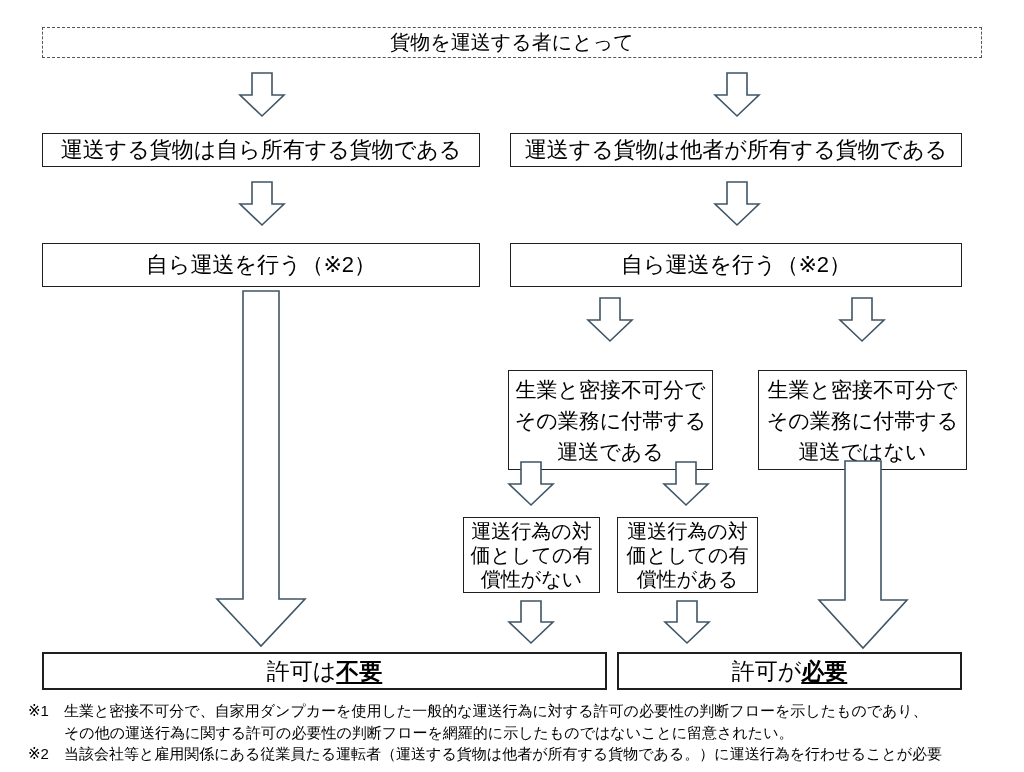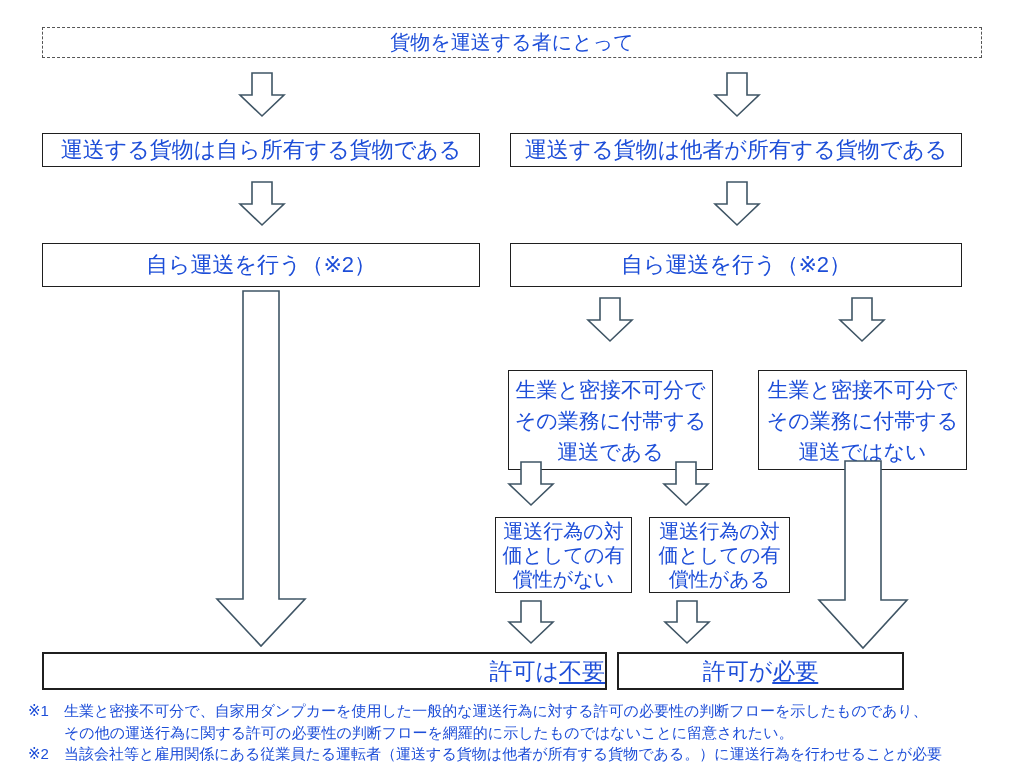--- a/index.html
+++ b/index.html
@@ -1,40 +1,40 @@
 <!DOCTYPE html>
 <html style="--arrow-outline: #3f5565; --box-border: #1f1f1f; --background: #ffffff;"><head>
 <meta charset="utf-8">
 <style>
   html,body { margin:0; padding:0; background:#fff; }
   #stage {
     position:relative; width:1024px; height:772px; background:#fff;
     font-family:"Liberation Sans","DejaVu Sans",sans-serif;
-    color:#1d4ed8; overflow:hidden;
+    color:#000000; overflow:hidden;
   }
   .box {
     position:absolute; box-sizing:border-box; background:#fff;
     border:1.5px solid var(--box-border,#1f1f1f);
     display:flex; align-items:center; justify-content:center;
     text-align:center;
   }
   .box .txt { white-space:pre-line; }
   .dashed { border-style:dashed; border-width:1.5px; border-color:#555; }
   .result { border-width:2px; font-size:23px; }
-  .emph { font-weight:normal; text-decoration:underline; text-underline-offset:3px; }
+  .emph { font-weight:bold; text-decoration:underline; text-underline-offset:3px; }
   .arrow { position:absolute; color:var(--arrow-outline,#3f5565); }
   .arrow svg { display:block; }
   .fnotes { position:absolute; left:28px; top:700px; width:984px; font-size:15px; line-height:21.5px; }
   .fnrow { display:flex; align-items:flex-start; }
   .fnmark { flex:0 0 36px; }
   .fntext { flex:1; white-space:pre-line; }
   .fs20 { font-size:20px; }
   .fs22 { font-size:22px; }
   .fs21 { font-size:21px; line-height:31px;margin-top:13px; }
-  .fs19 { font-size:20px; line-height:24px;margin-left:32px; }
+  .fs19 { font-size:20px; line-height:24px; }
 </style>
 </head>
 <body>
 
 <div id="stage">
 
   <div class="box dashed fs20" style="left:42px; top:27px; width:940px; height:31px;">
     <span class="txt">貨物を運送する者にとって</span>
   </div>
 
@@ -134,25 +134,25 @@
     <svg width="48" height="45" viewBox="0 0 48 45">
         <polygon points="14,1 34,1 34,22 46,22 24,43 2,22 14,22" fill="#fff" stroke="currentColor" stroke-width="1.6"></polygon>
       </svg>
   </div>
   <div class="arrow" style="left:663px; top:600px;">
     <svg width="48" height="45" viewBox="0 0 48 45">
         <polygon points="14,1 34,1 34,22 46,22 24,43 2,22 14,22" fill="#fff" stroke="currentColor" stroke-width="1.6"></polygon>
       </svg>
   </div>
 
-  <div class="box result" style="left:42px; top:652px; width:565px; height:38px;justify-content:flex-end;">
+  <div class="box result" style="left:42px; top:652px; width:565px; height:38px;">
     <span>許可は</span>
       <span class="emph">不要</span>
   </div>
-  <div class="box result" style="left:617px; top:652px; width:287px; height:38px;">
+  <div class="box result" style="left:617px; top:652px; width:345px; height:38px;">
     <span>許可が</span>
       <span class="emph">必要</span>
   </div>
 
   <div class="fnotes">
     <div class="fnrow">
       <span class="fnmark">※1</span>
       <span class="fntext">生業と密接不可分で、自家用ダンプカーを使用した一般的な運送行為に対する許可の必要性の判断フローを示したものであり、
 その他の運送行為に関する許可の必要性の判断フローを網羅的に示したものではないことに留意されたい。</span>
     </div>

